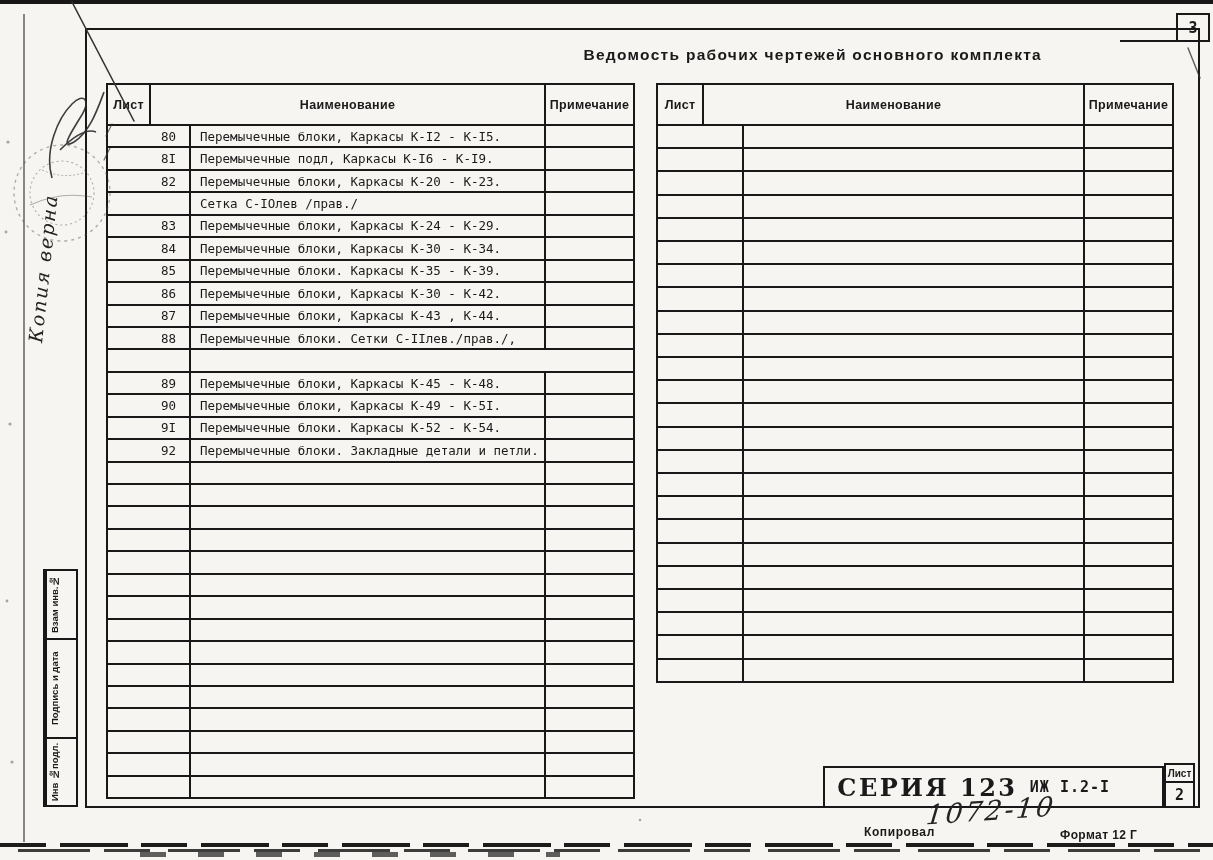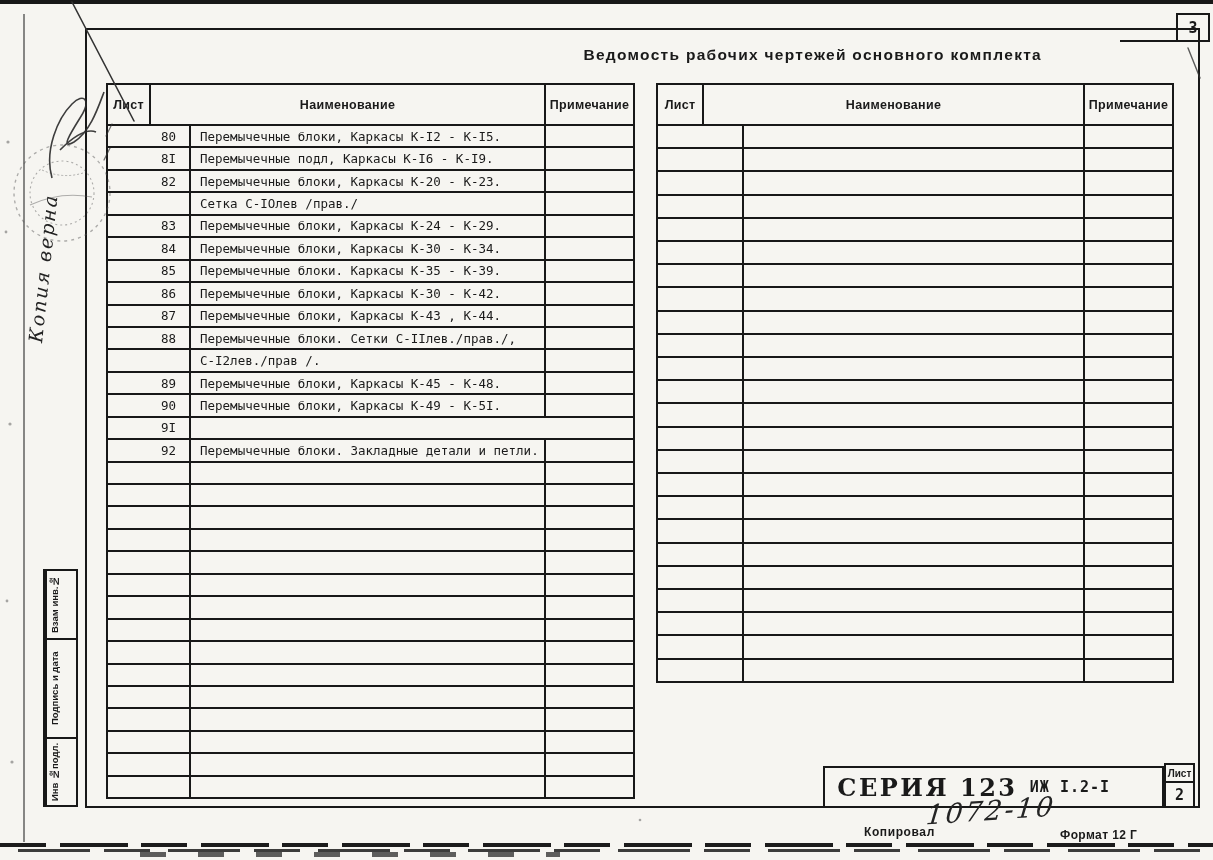--- a/index.html
+++ b/index.html
@@ -155,35 +155,35 @@
       <div class="c-name">Перемычечные блоки, Каркасы К-43 , К-44.</div>
       <div class="c-note"></div>
     </div>
     <div class="t-row">
       <div class="c-sheet">88</div>
       <div class="c-name">Перемычечные блоки. Сетки С-IIлев./прав./,</div>
       <div class="c-note"></div>
     </div>
     <div class="t-row">
       <div class="c-sheet"></div>
-      <div class="c-name">С-I2лев./прав /.</div>
       <div class="c-note"></div>
     </div>
     <div class="t-row">
       <div class="c-sheet">89</div>
       <div class="c-name">Перемычечные блоки, Каркасы К-45 - К-48.</div>
       <div class="c-note"></div>
     </div>
     <div class="t-row">
       <div class="c-sheet">90</div>
       <div class="c-name">Перемычечные блоки, Каркасы К-49 - К-5I.</div>
       <div class="c-note"></div>
     </div>
     <div class="t-row">
       <div class="c-sheet">9I</div>
+      <div class="c-name">Перемычечные блоки. Каркасы К-52 - К-54.</div>
       <div class="c-note"></div>
     </div>
     <div class="t-row">
       <div class="c-sheet">92</div>
       <div class="c-name">Перемычечные блоки. Закладные детали и петли.</div>
       <div class="c-note"></div>
     </div>
     <div class="t-row">
       <div class="c-sheet"></div>
       <div class="c-name"></div>

